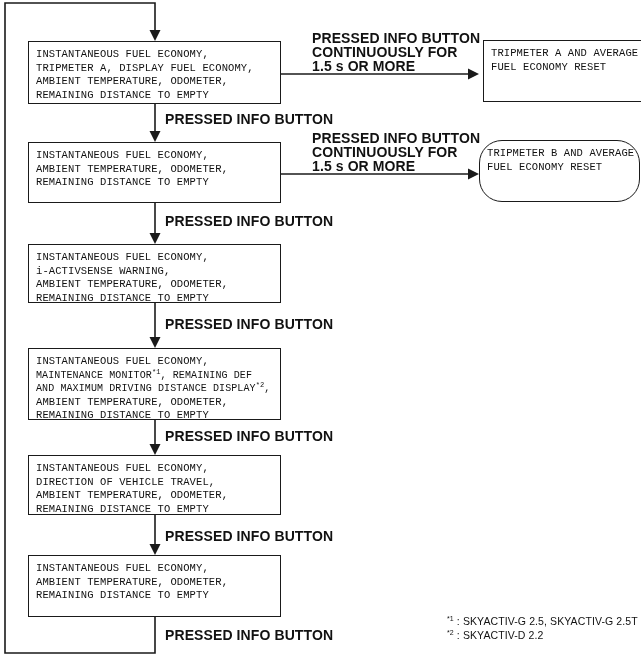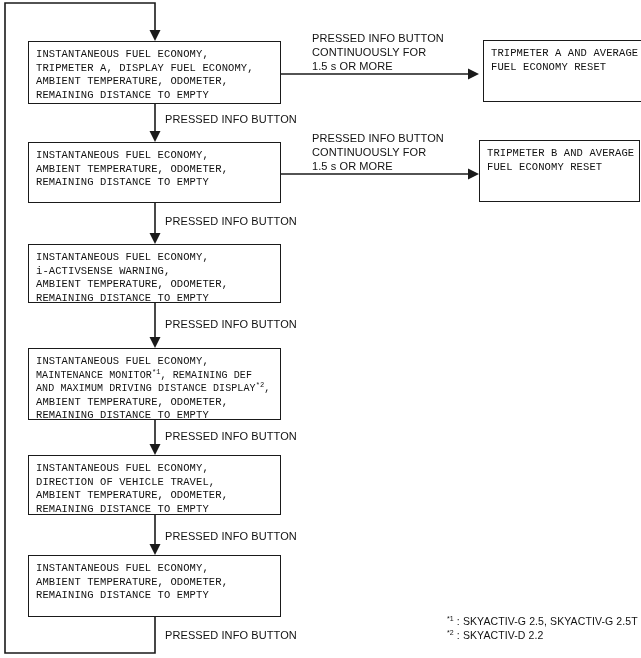--- a/index.html
+++ b/index.html
@@ -30,25 +30,26 @@
     white-space: nowrap;
     letter-spacing: 0.1px;
   }
   .node .line sup {
     font-size: 7px;
     vertical-align: super;
     line-height: 0;
   }
   .edge-label {
     position: absolute;
-    font-size: 11px;
+    font-size: 14px;
     line-height: 14px;
     color: #111111;
     white-space: nowrap;
     letter-spacing: 0.1px;
+    font-weight: bold;
   }
   .footnote {
     position: absolute;
     font-size: 10.5px;
     line-height: 13.5px;
     color: #111111;
     white-space: nowrap;
     letter-spacing: 0.1px;
   }
   .footnote sup {
@@ -144,21 +145,21 @@
     <div class="line">INSTANTANEOUS FUEL ECONOMY,</div>
     <div class="line">AMBIENT TEMPERATURE, ODOMETER,</div>
     <div class="line">REMAINING DISTANCE TO EMPTY</div>
   </div>
 
   <div class="node" style="left:483px; top:40px; width:161px; height:62px;">
     <div class="line">TRIPMETER A AND AVERAGE</div>
     <div class="line">FUEL ECONOMY RESET</div>
   </div>
 
-  <div class="node" style="left:479px; top:140px; width:161px; height:62px;">
+  <div class="node" style="left:479px; top:140px; width:161px; height:62px;border-radius:23px;">
     <div class="line">TRIPMETER B AND AVERAGE</div>
     <div class="line">FUEL ECONOMY RESET</div>
   </div>
 
   <div class="edge-label" style="left:165px; top:112px;">PRESSED INFO BUTTON</div>
 
   <div class="edge-label" style="left:165px; top:214px;">PRESSED INFO BUTTON</div>
 
   <div class="edge-label" style="left:165px; top:317px;">PRESSED INFO BUTTON</div>
 

